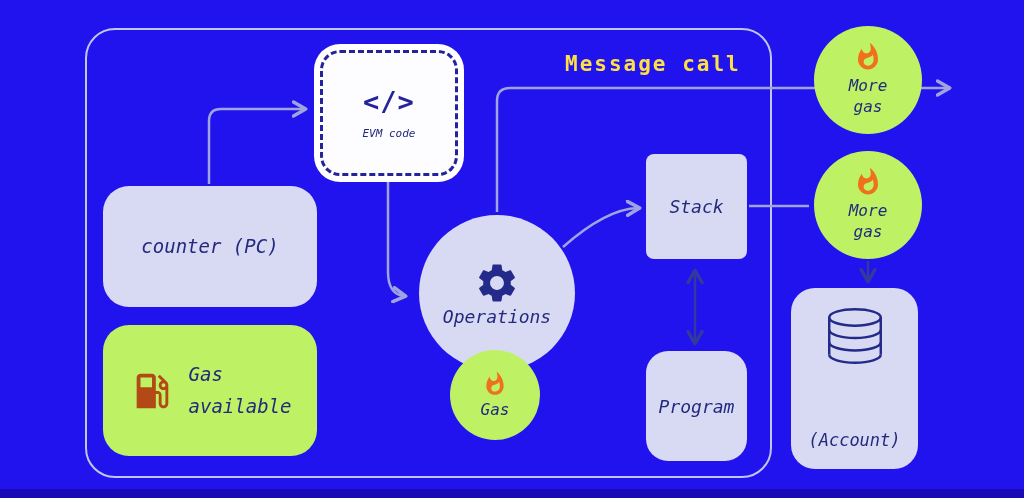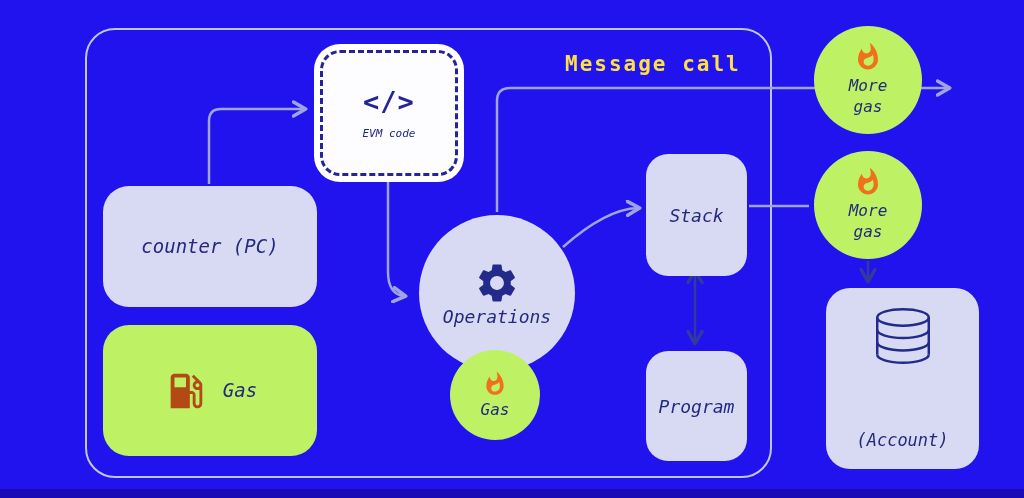--- a/index.html
+++ b/index.html
@@ -39,28 +39,28 @@
   }
   .evm .code-glyph{
     font-style:normal;font-weight:bold;font-size:27px;color:#23239b;letter-spacing:1px;
   }
   .evm .evm-label{font-size:11px;}
   .pc{left:103px;top:186px;width:214px;height:121px;font-size:19px;line-height:1.65;text-align:center;}
   .gasav{left:103px;top:325px;width:214px;height:131px;font-size:19px;line-height:1.65;gap:14px;}
   .gasav .txt{text-align:left;}
   .ops{left:419px;top:215px;width:156px;height:156px;font-size:18px;}
   .gascircle{left:450px;top:350px;width:90px;height:90px;font-size:16px;gap:3px;z-index:3;}
-  .stack{left:646px;top:154px;width:101px;height:122px;font-size:18px;border-radius:22px;}
+  .stack{left:646px;top:154px;width:101px;height:105px;font-size:18px;border-radius:8px;}
   .memory{left:646px;top:351px;width:101px;height:110px;font-size:18px;border-radius:22px;}
   .mg{width:108px;height:108px;font-size:16px;line-height:1.3;gap:4px;text-align:center;}
   .mg-top{left:814px;top:26px;}
   .mg-mid{left:814px;top:151px;}
   .storage{
-    left:791px;top:288px;width:153px;height:181px;border-radius:24px;
-    justify-content:flex-start;padding-top:18px;font-size:17px;line-height:1.7;text-align:center;margin-left:35px;
+    left:791px;top:288px;width:127px;height:181px;border-radius:24px;
+    justify-content:flex-start;padding-top:18px;font-size:17px;line-height:1.7;text-align:center;
   }
   .storage .labels{margin-top:auto;padding-bottom:14px;}
   .icon{display:block;}
   .bottom-strip{left:0;bottom:0;width:1024px;height:9px;background:#190ab5;z-index:4;}
 </style>
 </head>
 <body>
 
 <svg class="abs wires" width="1024" height="498" viewBox="0 0 1024 498" fill="none">
   <defs>
@@ -91,20 +91,21 @@
 <div class="abs node col lav rounded pc">
   <span>counter (PC)</span>
 </div>
 
 <div class="abs node peach rounded gasav">
   <svg class="icon" width="46" height="50" viewBox="0 0 24 24">
     <path fill="#b34a16" d="M19.77 7.23l0.01-0.01-3.72-3.72L15 4.56l2.11 2.11c-0.94 0.36-1.61 1.26-1.61 2.33 0 1.38 1.12 2.5 2.5 2.5 0.36 0 0.69-0.08 1-0.21v7.21c0 0.55-0.45 1-1 1s-1-0.45-1-1V14c0-1.1-0.9-2-2-2h-1V5c0-1.1-0.9-2-2-2H6c-1.1 0-2 0.9-2 2v16h10v-7.5h1.5v5c0 1.38 1.12 2.5 2.5 2.5s2.5-1.12 2.5-2.5V9c0-0.69-0.28-1.32-0.73-1.77zM12 10H6V5h6v5zm6 0c-0.55 0-1-0.45-1-1s0.45-1 1-1 1 0.45 1 1-0.45 1-1 1z"></path>
   </svg>
   <span class="txt">
     <span style="display:block">Gas</span>
+    <span style="display:block">available</span>
   </span>
 </div>
 
 <div class="abs node col lav circle ops">
   <svg class="icon" width="46" height="46" viewBox="0 0 24 24">
     <path fill="#232a8a" fill-rule="evenodd" d="M19.14 12.94c0.04-0.3 0.06-0.61 0.06-0.94 0-0.32-0.02-0.64-0.07-0.94l2.03-1.58c0.18-0.14 0.23-0.41 0.12-0.61l-1.92-3.32c-0.12-0.22-0.37-0.29-0.59-0.22l-2.39 0.96c-0.5-0.38-1.03-0.7-1.62-0.94L14.4 2.81c-0.04-0.24-0.24-0.41-0.48-0.41h-3.84c-0.24 0-0.43 0.17-0.47 0.41L9.25 5.35C8.66 5.59 8.12 5.92 7.63 6.29L5.24 5.33c-0.22-0.08-0.47 0-0.59 0.22L2.74 8.87c-0.12 0.21-0.08 0.47 0.12 0.61l2.03 1.58c-0.05 0.3-0.09 0.63-0.09 0.94s0.02 0.64 0.07 0.94l-2.03 1.58c-0.18 0.14-0.23 0.41-0.12 0.61l1.92 3.32c0.12 0.22 0.37 0.29 0.59 0.22l2.39-0.96c0.5 0.38 1.03 0.7 1.62 0.94l0.36 2.54c0.05 0.24 0.24 0.41 0.48 0.41h3.84c0.24 0 0.44-0.17 0.47-0.41l0.36-2.54c0.59-0.24 1.13-0.56 1.62-0.94l2.39 0.96c0.22 0.08 0.47 0 0.59-0.22l1.92-3.32c0.12-0.22 0.07-0.47-0.12-0.61l-2.01-1.58zM12 15.6c-1.98 0-3.6-1.62-3.6-3.6s1.62-3.6 3.6-3.6 3.6 1.62 3.6 3.6-1.62 3.6-3.6 3.6z"></path>
   </svg>
   <span>Operations</span>
 </div>
 

